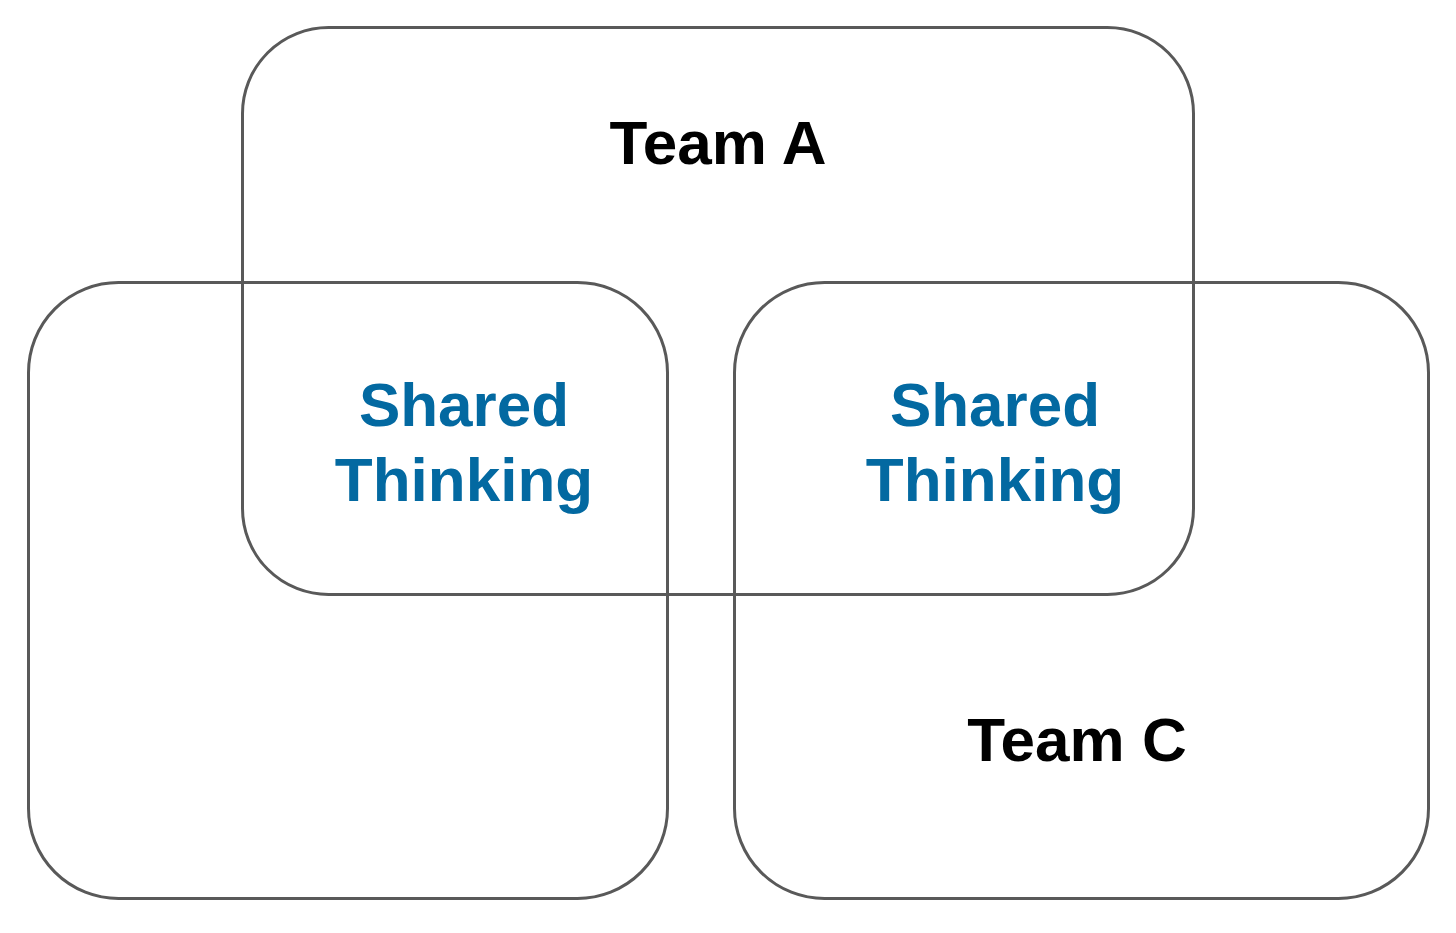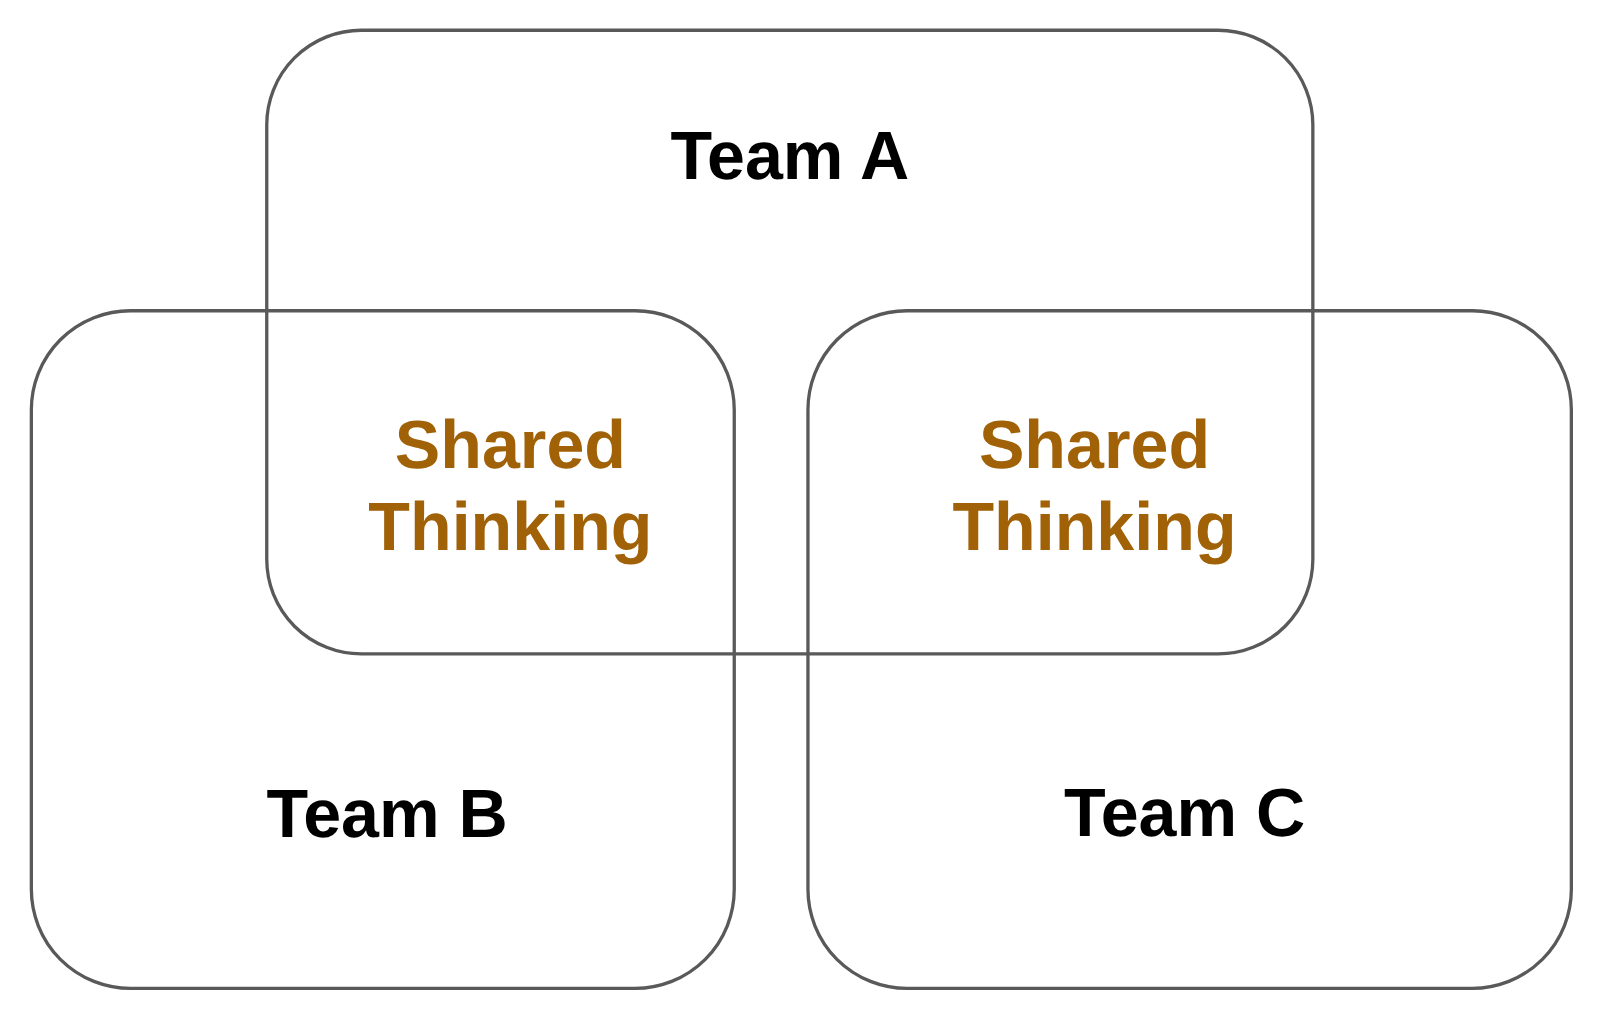--- a/index.html
+++ b/index.html
@@ -29,21 +29,21 @@
     color: #000000;
     font-weight: bold;
     font-size: 62px;
     line-height: 62px;
     white-space: nowrap;
     text-align: center;
   }
   .overlap-label {
     position: absolute;
     transform: translateX(-50%);
-    color: #a16207;
+    color: #0369a1;
     font-weight: bold;
     font-size: 62px;
     line-height: 75px;
     width: 360px;
     text-align: center;
     white-space: normal;
   }
 </style>
 </head>
 <body>
@@ -55,17 +55,16 @@
     <rect x="28.5" y="282.5" width="639" height="616" rx="90" ry="90" fill="none" stroke-width="3" stroke="#595959"></rect>
     <rect x="734.5" y="282.5" width="694" height="616" rx="90" ry="90" fill="none" stroke-width="3" stroke="#595959"></rect>
   </svg>
 
   <div class="box-label" style="left: 718px; top: 112px;">Team A</div>
 
   <div class="overlap-label" style="left: 464px; top: 367px;">Shared Thinking</div>
 
   <div class="overlap-label" style="left: 995px; top: 367px;">Shared Thinking</div>
 
-  <div class="box-label" style="left: 352px; top: 710px;">Team B</div>
 
   <div class="box-label" style="left: 1077px; top: 709px; text-align: center;">Team C</div>
 
 </div>
 
 </body></html>

